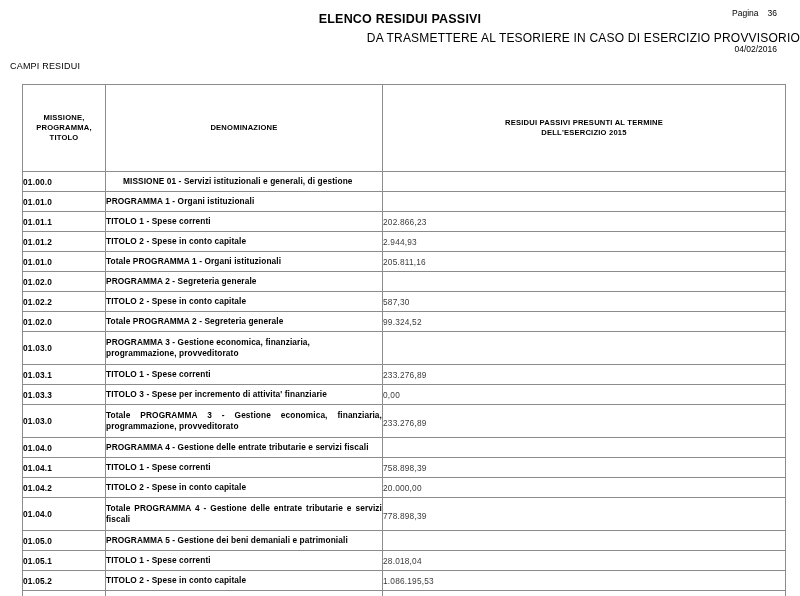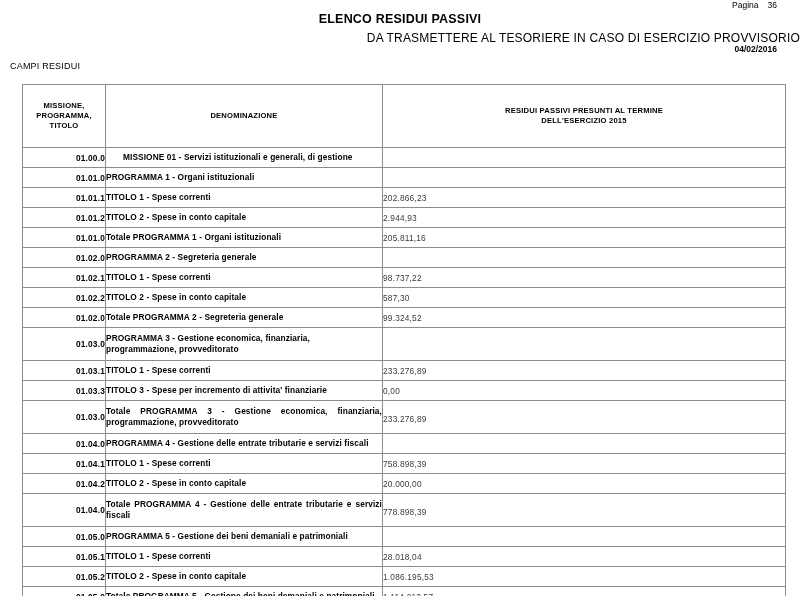--- a/index.html
+++ b/index.html
@@ -39,32 +39,31 @@
     font-size: 12px;
     font-weight: normal;
     letter-spacing: 0.2px;
     line-height: 15px;
     margin-top: 4px;
     text-align: right;
   }
   .page-indicator {
     position: absolute;
     right: 15px;
-    top: 0;
+    top: 8px;
     font-size: 8.5px;
     white-space: nowrap;
   }
   .page-indicator .page-label { margin-right: 9px; }
   .doc-date {
     position: absolute;
     right: 15px;
     top: 44px;
     font-size: 8.5px;
     white-space: nowrap;
-    font-weight: bold;
   }
   .entity-name {
     position: absolute;
     left: 10px;
     top: 61px;
     font-size: 9px;
     letter-spacing: 0.2px;
   }
 
   
@@ -92,32 +91,32 @@
 
   thead th {
     border-bottom: 2px solid #5a5a5a;
     height: 62px;
     font-size: 7.6px;
     font-weight: bold;
     text-align: center;
     line-height: 10px;
     letter-spacing: 0.2px;
   }
-  thead th.h-code  { padding: 0 4px; }
+  thead th.h-code  { padding: 12px 4px; }
   thead th.h-desc  { padding: 0 4px; margin-top: 8px; }
   thead th.h-value { padding: 0 0; }
 
   tbody td {
     height: 19px;
     font-size: 8.3px;
   }
   tbody tr.tall td { height: 28px; }
 
   td.code {
-    text-align: right;
+    text-align: left;
     font-weight: bold;
     letter-spacing: 0.2px;
     font-size: 8.3px;
   }
   td.desc {
     padding: 2px 8px 2px 9px;
     font-weight: bold;
     letter-spacing: 0.1px;
     line-height: 11px;
     margin-left: 10px;
@@ -205,25 +204,20 @@
           <td class="code">01.01.0</td>
           <td class="desc">Totale PROGRAMMA 1 - Organi istituzionali</td>
           <td class="value">205.811,16</td>
         </tr>
         <tr>
           <td class="code">01.02.0</td>
           <td class="desc">PROGRAMMA 2 - Segreteria generale</td>
           <td class="value"></td>
         </tr>
         <tr>
-          <td class="code">01.02.1</td>
-          <td class="desc">TITOLO 1 - Spese correnti</td>
-          <td class="value">98.737,22</td>
-        </tr>
-        <tr>
           <td class="code">01.02.2</td>
           <td class="desc">TITOLO 2 - Spese in conto capitale</td>
           <td class="value">587,30</td>
         </tr>
         <tr>
           <td class="code">01.02.0</td>
           <td class="desc">Totale PROGRAMMA 2 - Segreteria generale</td>
           <td class="value">99.324,52</td>
         </tr>
         <tr class="tall">

